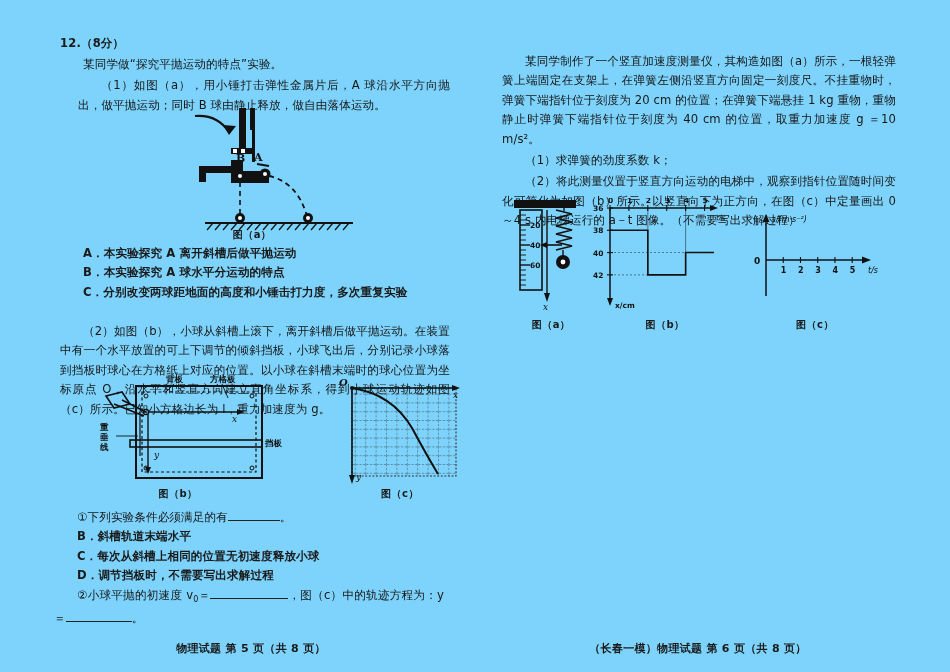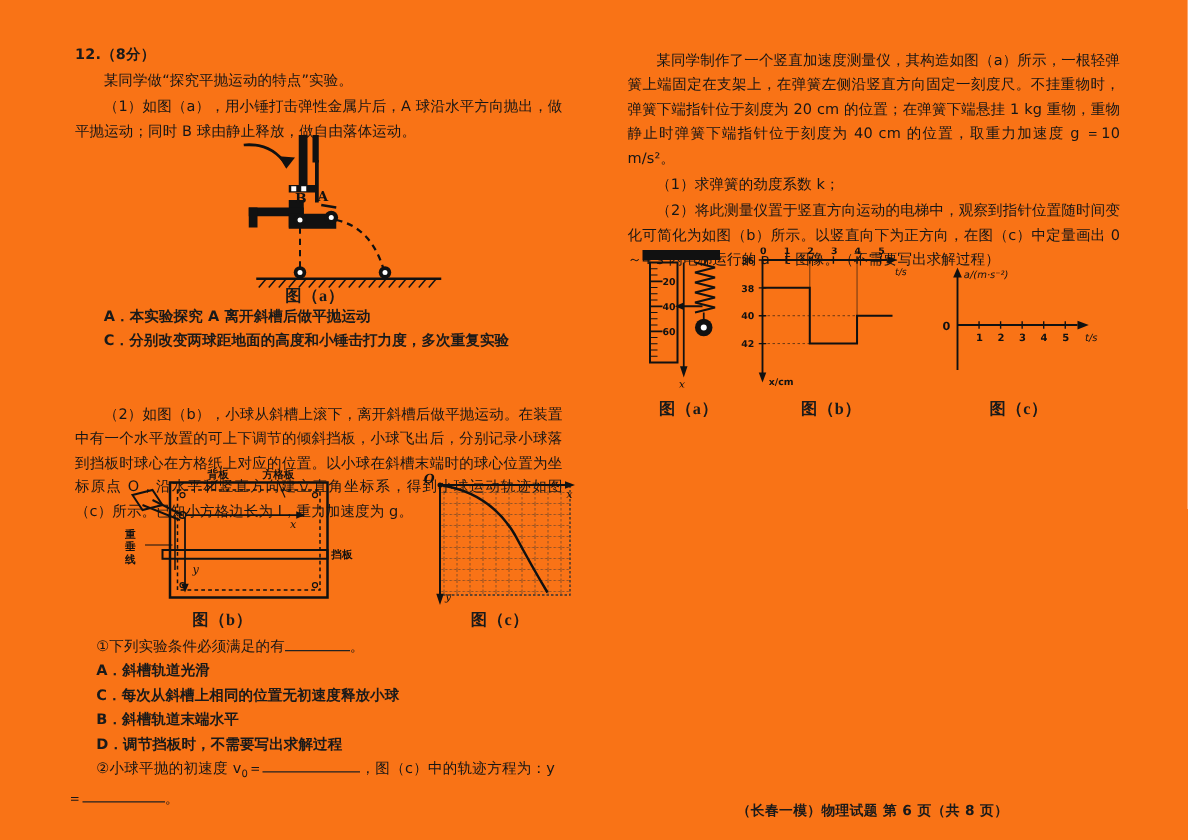--- a/index.html
+++ b/index.html
@@ -11,21 +11,21 @@
     width: 950px;
     height: 672px;
     position: relative;
     font-family: "DejaVu Sans", "Liberation Sans", sans-serif;
     color: #1a1a1a;
     overflow: hidden;
   }
   .page {
     position: absolute;
     inset: 0;
-    background: #f97316;
+    background: #7dd3fc;
   }
   .col {
     position: absolute;
     top: 0;
     bottom: 0;
     box-sizing: border-box;
   }
   .col-left  { left: 52px;  width: 398px; }
   .col-right { left: 496px; width: 404px; }
 
@@ -54,25 +54,24 @@
     display: inline-block;
     border-bottom: 1px solid #222;
     vertical-align: baseline;
   }
   .bl-long { width: 78px; }
   .bl-med  { width: 52px; }
   .bl-xl   { width: 66px; }
   .ital { font-style: italic; font-family: "DejaVu Serif", "Liberation Serif", serif; }
 
   .figcap {
-    font-size: 13px;
+    font-size: 10px;
     font-weight: bold;
     text-align: center;
     letter-spacing: 0.5px;
-    font-family: Liberation Serif, serif;
   }
   .footer {
     position: absolute;
     bottom: 16px;
     font-size: 11px;
     font-weight: bold;
     text-align: center;
     letter-spacing: 0.3px;
   }
   .footer-left  { left: 52px;  width: 398px; }
@@ -87,21 +86,21 @@
 <div class="page">
 
   <div class="col col-left">
 
     <div style="position:absolute; top:36px; left:8px; width:390px;">
 
       <div class="qnum">12.（8分）</div>
 
       <div class="ptext indent" style="margin-top:4px;">某同学做“探究平抛运动的特点”实验。</div>
 
-      <div class="ptext indent" style="margin-top:2px;">（1）如图（a），用小锤打击弹性金属片后，A 球沿水平方向抛出，做平抛运动；同时 B 球由静止释放，做自由落体运动。</div>
+      <div class="ptext indent" style="margin-top:2px;margin-left:18px;">（1）如图（a），用小锤打击弹性金属片后，A 球沿水平方向抛出，做平抛运动；同时 B 球由静止释放，做自由落体运动。</div>
     </div>
 
     <div class="figwrap" style="position:absolute; top:108px; left:105px;">
       <svg width="290" height="125" viewBox="0 0 290 125">
 
         <path d="M 38,8 Q 60,6 72,24" fill="none" stroke="#111" stroke-width="2.2"></path>
         <polygon points="72,27 66,17 79,18" fill="#111"></polygon>
 
         <rect x="82" y="0" width="7" height="42" fill="#111"></rect>
         <rect x="93" y="0" width="5" height="22" fill="#111"></rect>
@@ -156,20 +155,21 @@
           <line x1="178" y1="122" x2="184" y2="115"></line>
             <line x1="186" y1="122" x2="192" y2="115"></line>
         </g>
       </svg>
     </div>
 
     <div class="figcap" style="position:absolute; top:228px; left:160px; width:80px;">图（a）</div>
 
     <div style="position:absolute; top:244px; left:8px; width:390px;">
       <div class="opt">A．本实验探究 A 离开斜槽后做平抛运动</div>
+      <div class="opt">B．本实验探究 A 球水平分运动的特点</div>
       <div class="opt">C．分别改变两球距地面的高度和小锤击打力度，多次重复实验</div>
     </div>
 
     <div style="position:absolute; top:322px; left:8px; width:390px;">
       <div class="ptext indent">（2）如图（b），小球从斜槽上滚下，离开斜槽后做平抛运动。在装置中有一个水平放置的可上下调节的倾斜挡板，小球飞出后，分别记录小球落到挡板时球心在方格纸上对应的位置。以小球在斜槽末端时的球心位置为坐标原点 O，沿水平和竖直方向建立直角坐标系，得到小球运动轨迹如图（c）所示。已知小方格边长为 l，重力加速度为 g。</div>
     </div>
 
     <div class="figwrap" style="position:absolute; top:374px; left:48px;">
       <svg width="185" height="112" viewBox="0 0 185 112">
 
@@ -237,37 +237,37 @@
       </svg>
     </div>
 
     <div class="figcap" style="position:absolute; top:487px; left:86px; width:80px;">图（b）</div>
     <div class="figcap" style="position:absolute; top:487px; left:308px; width:80px;">图（c）</div>
 
     <div style="position:absolute; top:508px; left:2px; width:390px;">
       <div class="ptext indent">
         <span>①下列实验条件必须满足的有</span><span class="blank bl-med"></span><span>。</span>
       </div>
-      <div class="opt">A．斜槽轨道光滑</div>
+      <div class="opt">B．斜槽轨道末端水平</div>
       <div class="opt">C．每次从斜槽上相同的位置无初速度释放小球</div>
-      <div class="opt">B．斜槽轨道末端水平</div>
       <div class="opt">D．调节挡板时，不需要写出求解过程</div>
 
       <div class="ptext indent">
         <span>②小球平抛的初速度 v</span><sub style="font-size:8px">0</sub><span>＝</span><span class="blank bl-long"></span><span>，图（c）中的轨迹方程为：y＝</span><span class="blank bl-xl"></span><span>。</span>
       </div>
     </div>
 
+    <div class="footer footer-left" style="left:0; width:398px;">物理试题 第 5 页（共 8 页）</div>
   </div>
 
   <div class="col col-right">
 
     <div style="position:absolute; top:36px; left:6px; width:394px;">
 
-      <div class="ptext indent" style="margin-top:3px;">某同学制作了一个竖直加速度测量仪，其构造如图（a）所示，一根轻弹簧上端固定在支架上，在弹簧左侧沿竖直方向固定一刻度尺。不挂重物时，弹簧下端指针位于刻度为 20 cm 的位置；在弹簧下端悬挂 1 kg 重物，重物静止时弹簧下端指针位于刻度为 40 cm 的位置，取重力加速度 g ＝10 m/s²。</div>
+      <div class="ptext indent" style="margin-top:16px;">某同学制作了一个竖直加速度测量仪，其构造如图（a）所示，一根轻弹簧上端固定在支架上，在弹簧左侧沿竖直方向固定一刻度尺。不挂重物时，弹簧下端指针位于刻度为 20 cm 的位置；在弹簧下端悬挂 1 kg 重物，重物静止时弹簧下端指针位于刻度为 40 cm 的位置，取重力加速度 g ＝10 m/s²。</div>
 
       <div class="ptext indent" style="margin-top:2px;">（1）求弹簧的劲度系数 k；</div>
 
       <div class="ptext indent" style="margin-top:2px;">（2）将此测量仪置于竖直方向运动的电梯中，观察到指针位置随时间变化可简化为如图（b）所示。以竖直向下为正方向，在图（c）中定量画出 0～4 s 内电梯运行的 a－t 图像。（不需要写出求解过程）</div>
     </div>
 
     <div class="figwrap" style="position:absolute; top:198px; left:10px;">
       <svg width="92" height="112" viewBox="0 0 92 112">
 
         <rect x="8" y="2" width="62" height="8" fill="#111"></rect>

